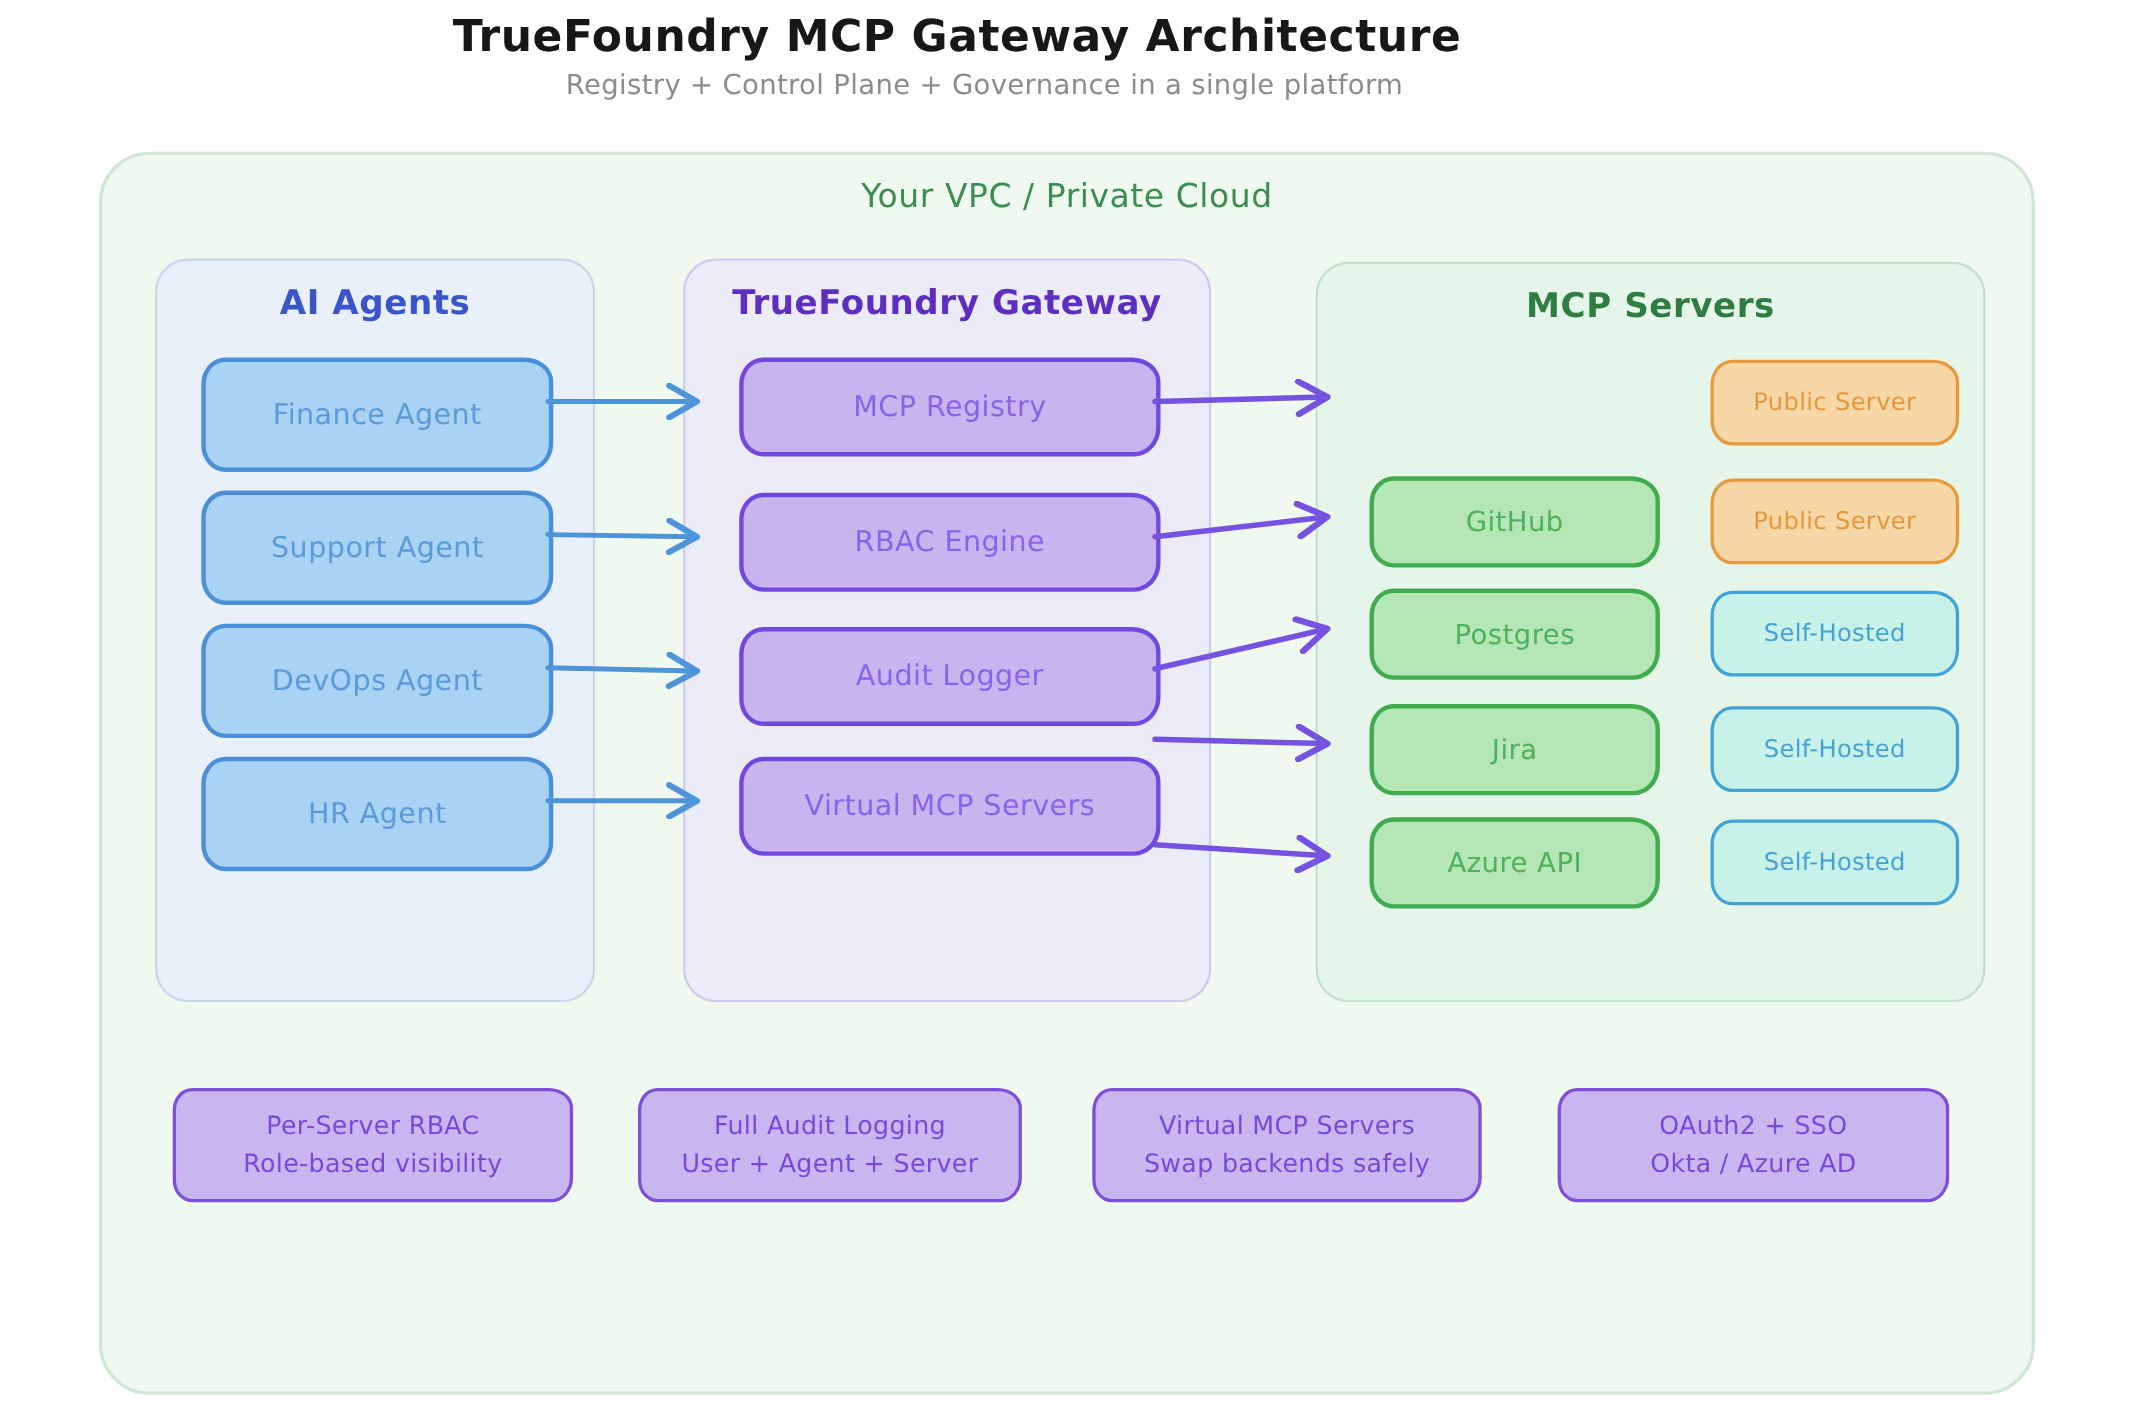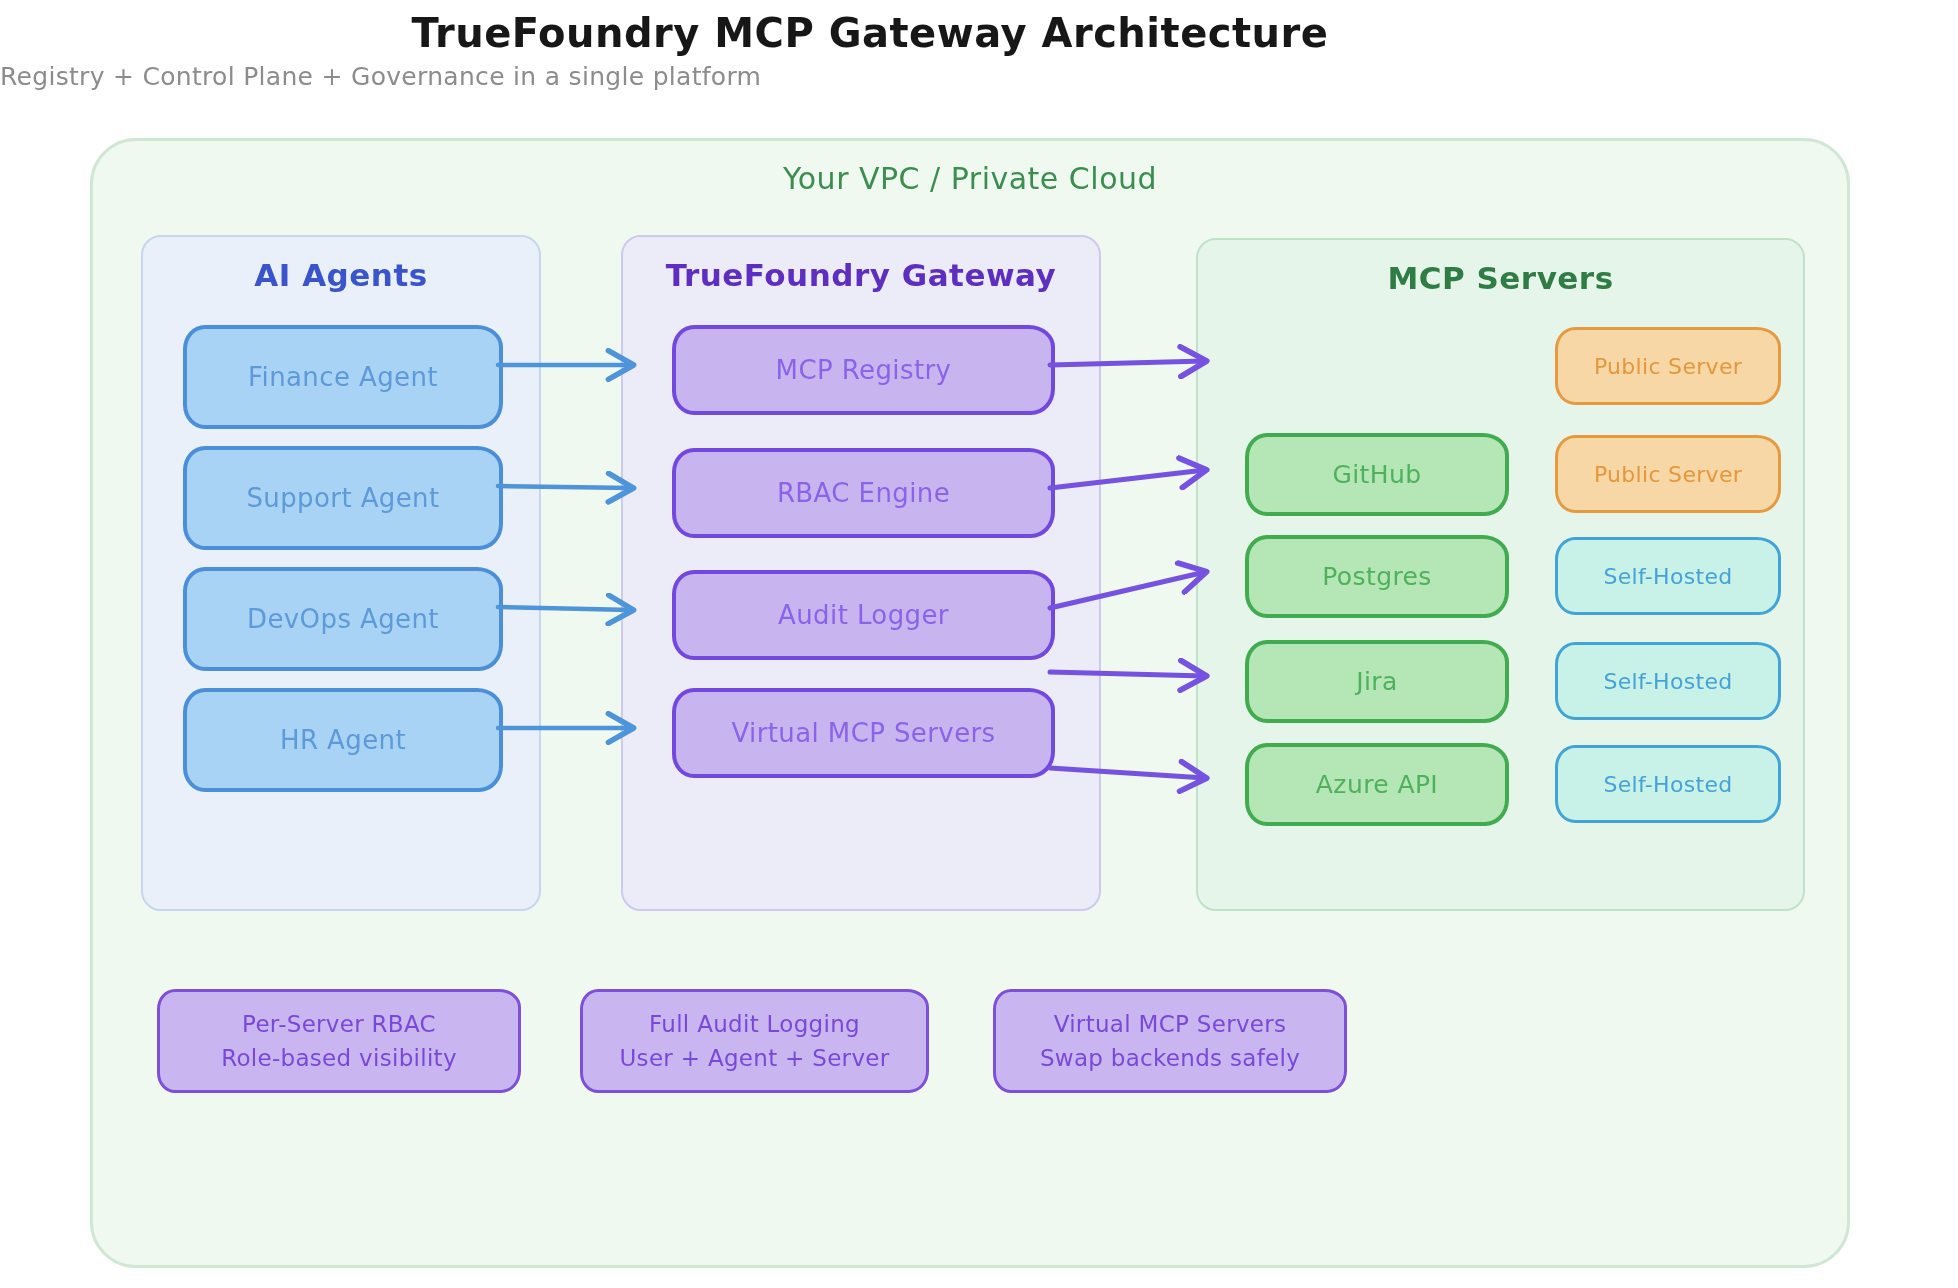--- a/index.html
+++ b/index.html
@@ -9,37 +9,37 @@
     -webkit-font-smoothing:antialiased;
   }
   .stage{position:absolute;inset:0;}
 
   
   .title{
     position:absolute;left:0;top:10px;width:1740px;text-align:center;
     font-size:40px;font-weight:bold;color:#171717;letter-spacing:.5px;
   }
   .subtitle{
-    position:absolute;left:0;top:62px;width:1790px;text-align:left;
+    position:absolute;left:0;top:62px;width:1790px;text-align:center;
     font-size:25px;color:#8c8c8c;letter-spacing:.3px;
   }
 
   
   .vpc{
     position:absolute;left:90px;top:138px;width:1760px;height:1130px;
     background:#f0f9f0;border:3px solid #cfe7d3;border-radius:46px;
     box-sizing:border-box;
   }
   .vpc-label{
     position:absolute;left:0;top:20px;width:100%;text-align:center;
     font-size:30px;font-weight:normal;color:#3c8e50;letter-spacing:.5px;
   }
 
   
-  .panel{position:absolute;border-radius:20px;box-sizing:border-box;padding-left:13px;}
+  .panel{position:absolute;border-radius:30px;box-sizing:border-box;padding-left:13px;}
   .panel h2{
     margin:0;position:absolute;top:20px;left:0;width:100%;text-align:center;
     font-size:31px;font-weight:bold;letter-spacing:.5px;
   }
   .panel.agents{
     left:48px;top:94px;width:400px;height:676px;
     background:#e9f0fa;border:2.5px solid #c6d6ec;
   }
   .panel.agents h2{color:#3a55cb;}
   .panel.gateway{
@@ -142,20 +142,24 @@
       <span>Role-based visibility</span>
     </div>
     <div class="badge" style="left:487px;width:349px">
       <span>Full Audit Logging</span>
       <span>User + Agent + Server</span>
     </div>
     <div class="badge" style="left:900px;width:354px">
       <span>Virtual MCP Servers</span>
       <span>Swap backends safely</span>
     </div>
+    <div class="badge" style="left:1323px;width:356px">
+      <span>OAuth2 + SSO</span>
+      <span>Okta / Azure AD</span>
+    </div>
   </div>
 
   <svg class="arrows" viewBox="0 0 1958 1288">
     <defs>
       <marker id="headBlue" viewBox="0 0 8 8" refX="6.6" refY="4" markerWidth="7.5" markerHeight="7.5" orient="auto">
         <polyline points="1,0.6 7,4 1,7.4" fill="none" stroke="#4e94d8" stroke-width="1.3" stroke-linecap="round" stroke-linejoin="round"></polyline>
       </marker>
       <marker id="headPurple" viewBox="0 0 8 8" refX="6.6" refY="4" markerWidth="7" markerHeight="7" orient="auto">
         <polyline points="1,0.6 7,4 1,7.4" fill="none" stroke="#7552e0" stroke-width="1.3" stroke-linecap="round" stroke-linejoin="round"></polyline>
       </marker>

